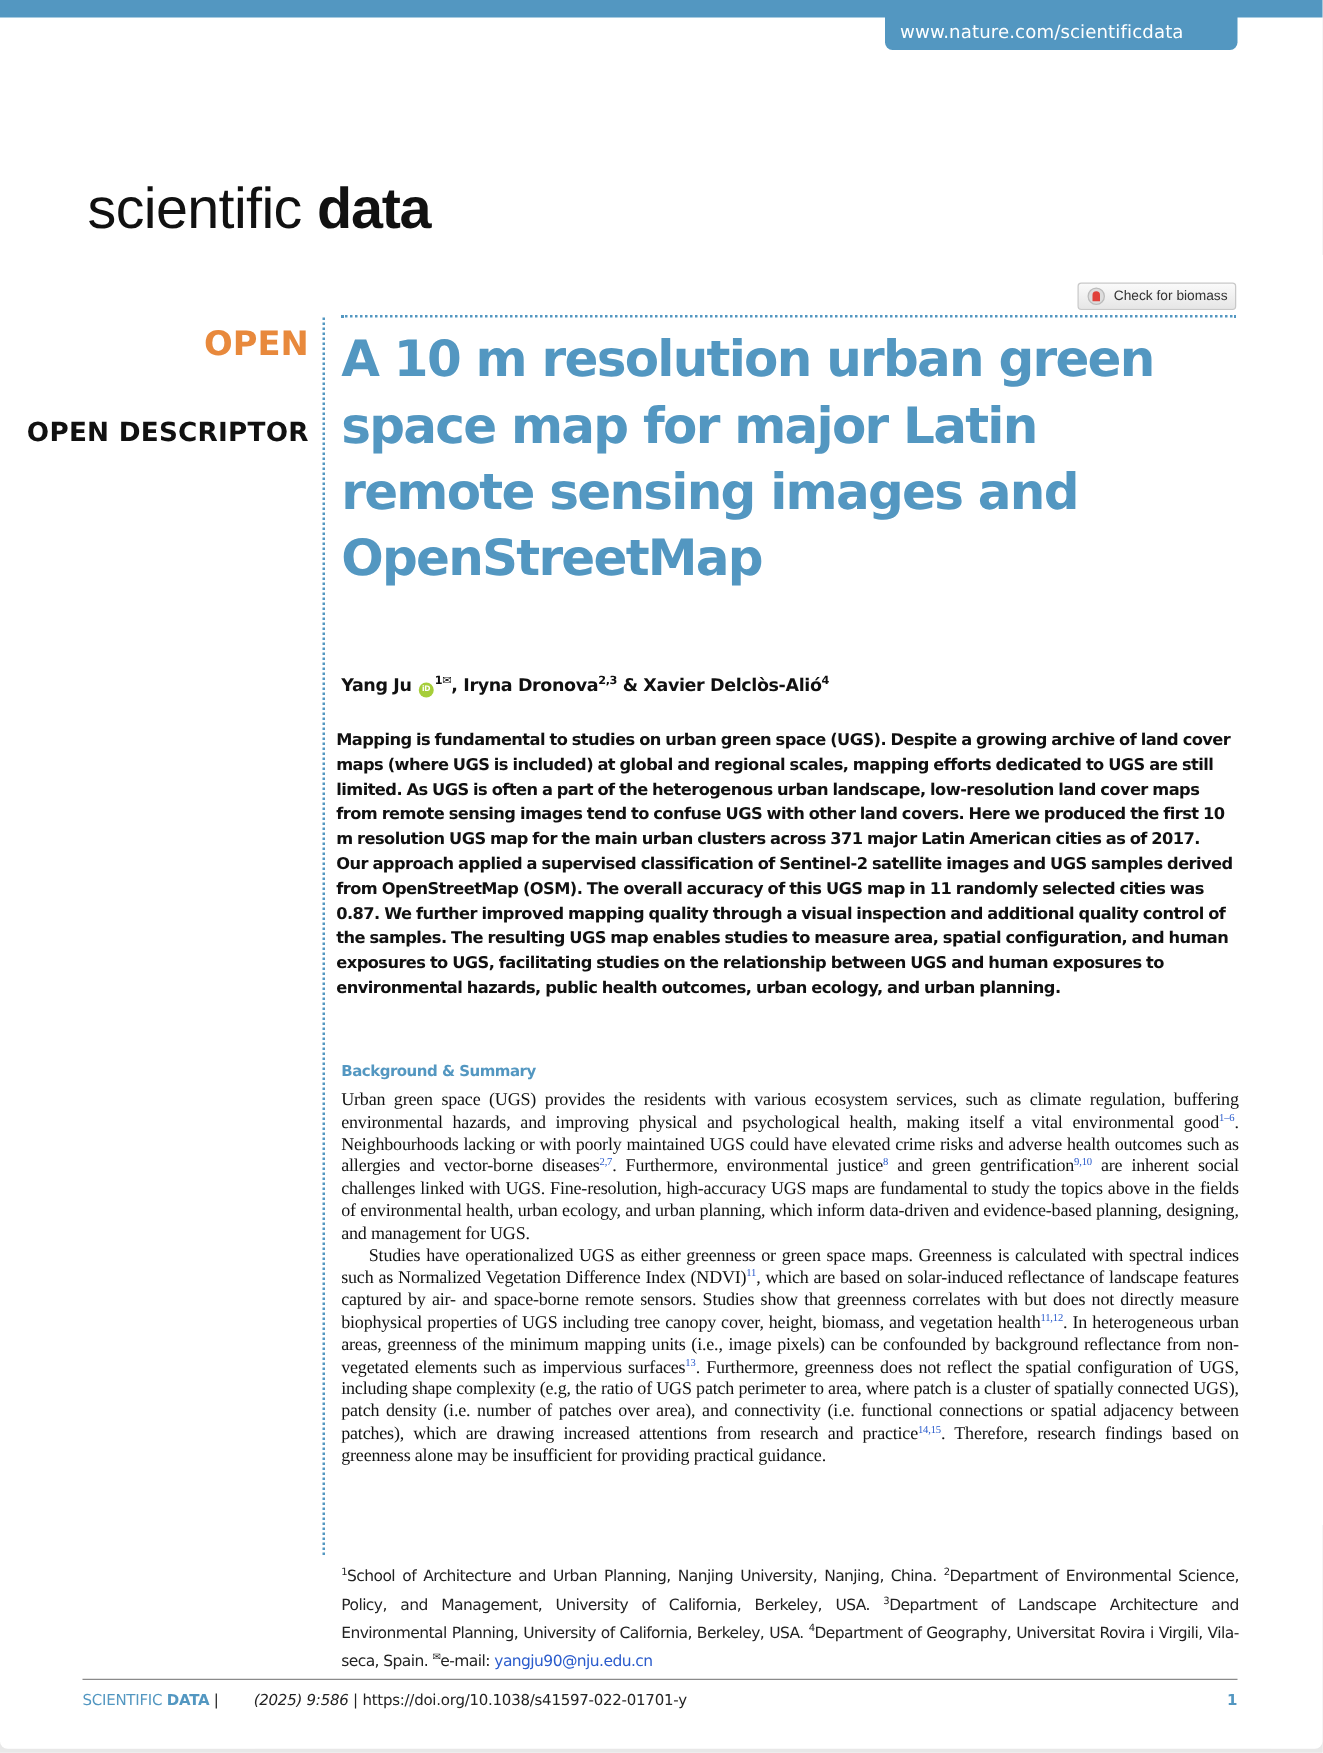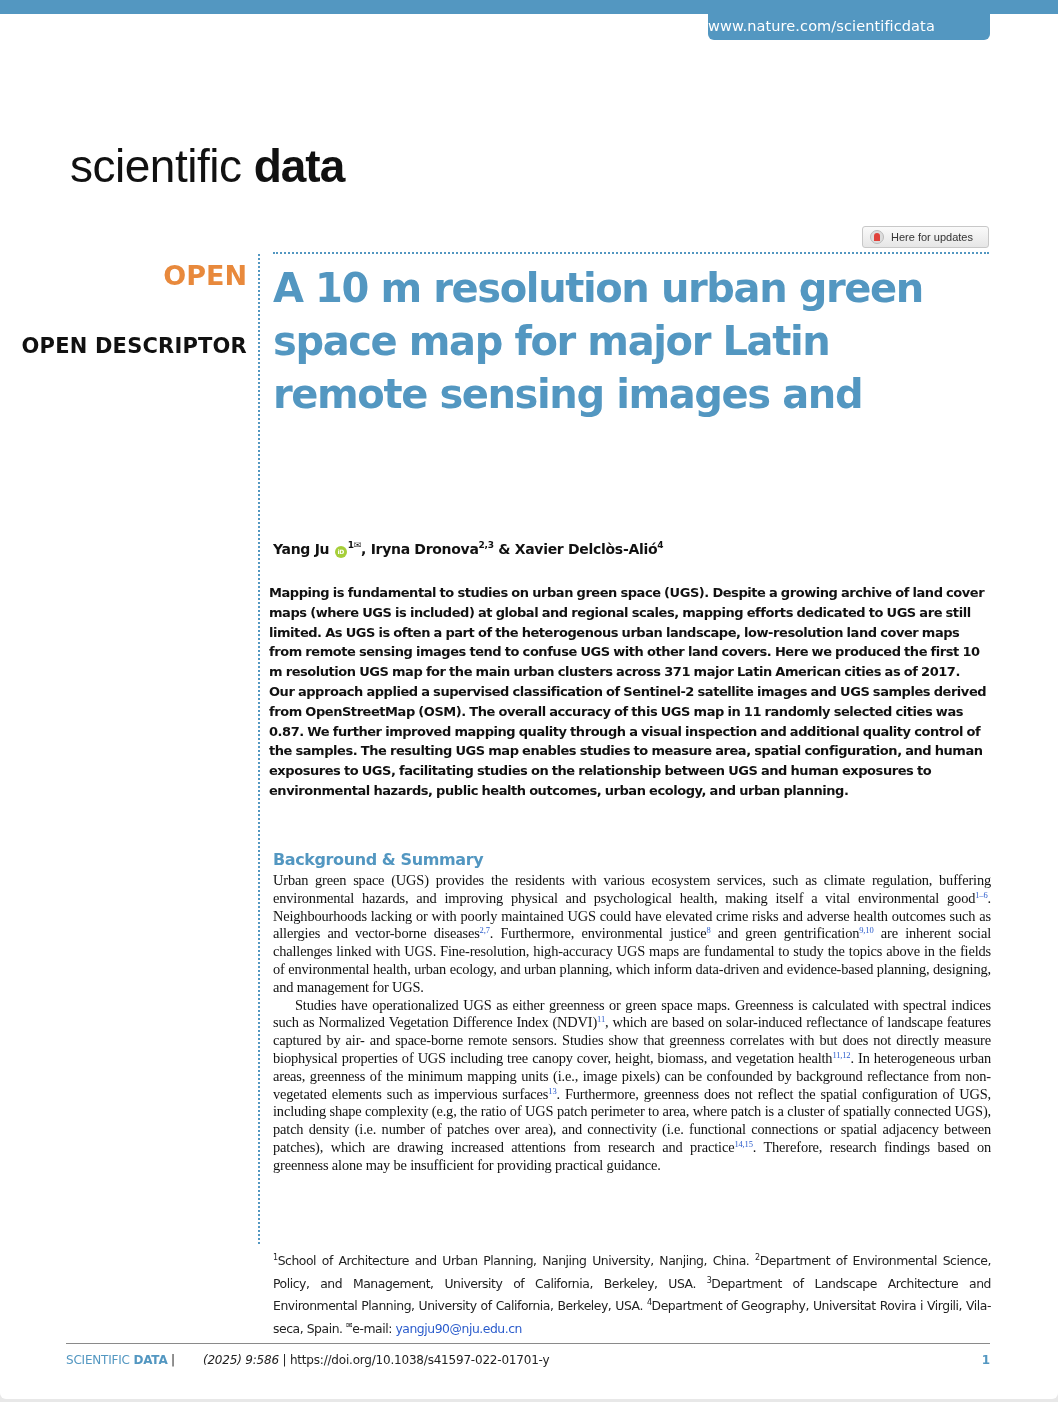--- a/index.html
+++ b/index.html
@@ -6,21 +6,21 @@
   html, body { width: 1058px; height: 1402px; background: #e8e8e8; overflow: hidden; }
   .page {
     position: absolute; left: 0; top: 0; width: 1058px; height: 1399px;
     background: #ffffff; border-radius: 0 0 6px 6px;
   }
   .top-band { position: absolute; left: 0; top: 0; width: 1058px; height: 14px; background: #5397c1; }
   .url-tab {
     position: absolute; left: 708px; top: 12px; width: 282px; height: 28px;
     background: #5397c1; border-radius: 0 0 6px 6px;
     color: #ffffff; font-family: "DejaVu Sans", sans-serif; font-size: 14.5px;
-    line-height: 28px; letter-spacing: 0.1px;
+    line-height: 28px; padding-left: 12px; letter-spacing: 0.1px;
   }
   .logo {
     position: absolute; left: 70px; top: 134px;
     font-family: "Liberation Sans", sans-serif; font-size: 46px; color: #111;
     letter-spacing: -0.5px; line-height: 64px;
   }
   .logo .bold { font-weight: bold; letter-spacing: -1px; }
   .check-updates {
     position: absolute; left: 862px; top: 226px; width: 127px; height: 22px;
     border: 1px solid #c8c8c8; border-radius: 3px;
@@ -69,21 +69,21 @@
     color: #fff; font-size: 6px; text-align: center; line-height: 12px; vertical-align: 0px;
     margin: 0 1px;
   }
   .abstract {
     position: absolute; left: 269px; top: 583px; width: 718px;
     font-family: "DejaVu Sans", sans-serif; font-weight: bold; font-size: 13px; line-height: 19.8px;
     color: #111; letter-spacing: -0.45px; word-spacing: -0.5px;
   }
   .section-head {
     position: absolute; left: 273px; top: 850px;
-    font-family: "DejaVu Sans", sans-serif; font-weight: bold; font-size: 16px; color: #5397c1;
+    font-family: "DejaVu Sans", sans-serif; font-weight: bold; font-size: 12px; color: #5397c1;
     letter-spacing: -0.4px;
   }
   .body-text {
     position: absolute; left: 273px; top: 872px; width: 718px;
     font-family: "Liberation Serif", serif; font-size: 14.4px; line-height: 17.8px; color: #111;
     text-align: justify; letter-spacing: -0.15px;
   }
   .body-text p { text-indent: 0; }
   .body-text p + p { text-indent: 22px; }
   .body-text sup { font-size: 8.5px; color: #2b5ccc; vertical-align: 5px; line-height: 0; }
@@ -118,33 +118,34 @@
   <div class="top-band"></div>
   <div class="url-tab">www.nature.com/scientificdata</div>
 
   <div class="logo">
     <span>scientific</span>
     <span class="bold">data</span>
   </div>
 
   <div class="check-updates">
     <span class="cu-icon"></span>
-    <span>Here for updates</span>
+    <span>Check for biomass</span>
   </div>
 
   <div class="h-dots"></div>
   <div class="v-dots"></div>
 
   <div class="open-label">OPEN</div>
   <div class="dd-label">OPEN DESCRIPTOR</div>
 
   <h1 class="title">
     <div>A 10 m resolution urban green</div>
     <div>space map for major Latin</div>
     <div>remote sensing images and</div>
+    <div>OpenStreetMap</div>
   </h1>
 
   <div class="authors">
     <span>Yang Ju</span>
     <span class="orcid">iD</span><sup>1</sup><sup>✉</sup><span>, </span><span>Iryna Dronova</span><sup>2,3</sup><span> &amp; </span><span>Xavier Delclòs-Alió</span><sup>4</sup>
   </div>
 
   <div class="abstract">Mapping is fundamental to studies on urban green space (UGS). Despite a growing archive of land cover maps (where UGS is included) at global and regional scales, mapping efforts dedicated to UGS are still limited. As UGS is often a part of the heterogenous urban landscape, low-resolution land cover maps from remote sensing images tend to confuse UGS with other land covers. Here we produced the first 10 m resolution UGS map for the main urban clusters across 371 major Latin American cities as of 2017. Our approach applied a supervised classification of Sentinel-2 satellite images and UGS samples derived from OpenStreetMap (OSM). The overall accuracy of this UGS map in 11 randomly selected cities was 0.87. We further improved mapping quality through a visual inspection and additional quality control of the samples. The resulting UGS map enables studies to measure area, spatial configuration, and human exposures to UGS, facilitating studies on the relationship between UGS and human exposures to environmental hazards, public health outcomes, urban ecology, and urban planning.</div>
 
   <h2 class="section-head">Background &amp; Summary</h2>

